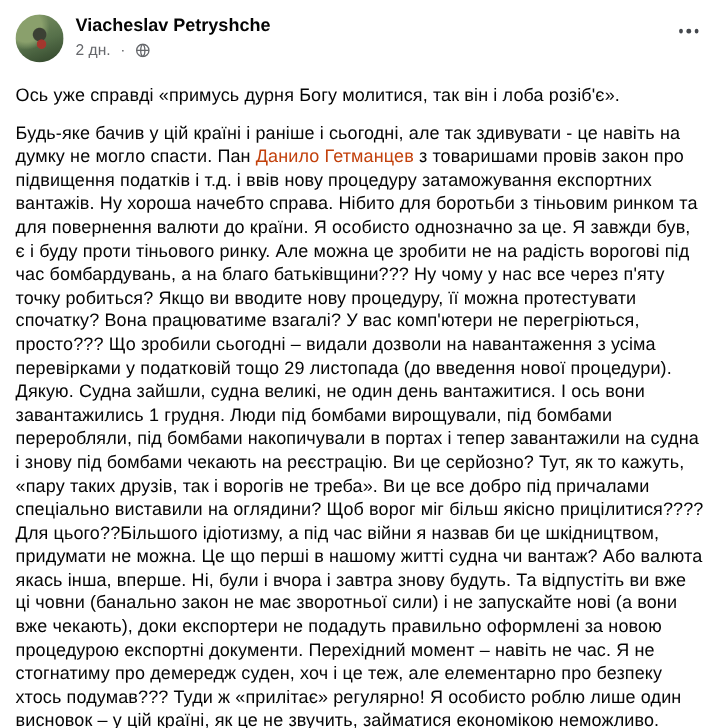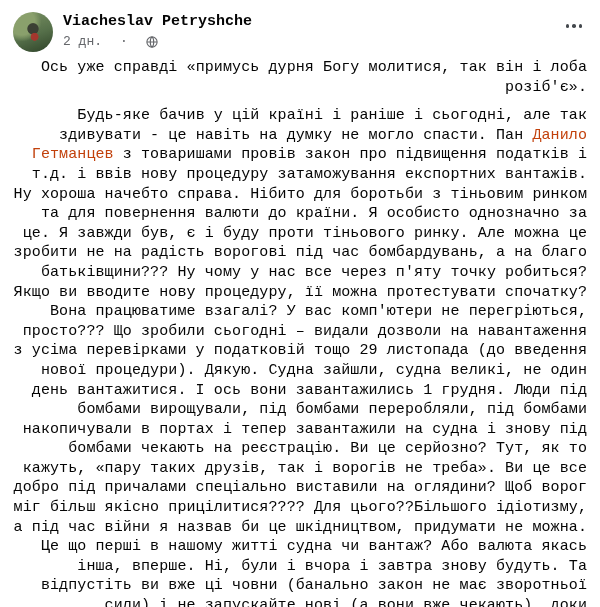--- a/index.html
+++ b/index.html
@@ -1,44 +1,44 @@
 <!DOCTYPE html>
 <html><head>
 <meta charset="utf-8">
 <style>
   html,body{margin:0;padding:0;background:#ffffff;}
   .post{
     width:600px;height:607px;box-sizing:border-box;
     background:#fff;overflow:hidden;position:relative;
-    font-family:Liberation Mono, monospace;
+    font-family:Liberation Sans, sans-serif;
     color:#050505;
   }
   
   .header{display:flex;align-items:flex-start;padding:12px 14px 5px 13px;}
   .avatar{
     width:40px;height:40px;border-radius:50%;flex:0 0 40px;cursor:pointer;
     background:
       radial-gradient(circle at 54% 62%, rgba(168,52,44,.95) 0 11%, rgba(168,52,44,0) 13%),
       radial-gradient(circle at 50% 42%, #3b4034 0 17%, rgba(59,64,52,0) 20%),
       radial-gradient(circle at 22% 25%, #8aa06c 0 30%, rgba(138,160,108,0) 45%),
       linear-gradient(160deg,#7d9465 0%,#56704a 55%,#2e4228 100%);
   }
   .hinfo{margin-left:10px;flex:1;min-width:0;}
   .author{font-size:15px;font-weight:700;line-height:19px;color:#050505;cursor:pointer;}
-  .meta{display:flex;align-items:center;gap:18px;font-size:13px;color:#65676B;margin-top:3px;line-height:16px;}
+  .meta{display:flex;align-items:center;gap:8px;font-size:13px;color:#65676B;margin-top:3px;line-height:16px;}
   .meta .dot{color:#65676B;}
   .globe{display:inline-block;width:12px;height:12px;}
   .more{
     flex:0 0 auto;color:#44484d;cursor:pointer;padding:6px 4px 4px 8px;margin-top:6px;
     display:flex;gap:3px;align-items:center;
   }
   .more i{width:3.5px;height:3.5px;border-radius:50%;background:#44484d;display:block;}
   
   .body{padding:1px 13px 0 13px;font-size:15px;line-height:19.6px;letter-spacing:.1px;}
-  .body p{margin:0 0 9px 0;text-align:right;}
+  .body p{margin:12px 0 9px 0;}
   .body p:last-child{margin-bottom:7px;}
   .mention{color:#c2410c;text-decoration:none;cursor:pointer;}
 </style>
 </head>
 <body>
 
 <div class="post">
 
   <div class="header">
     <div class="avatar"></div>

